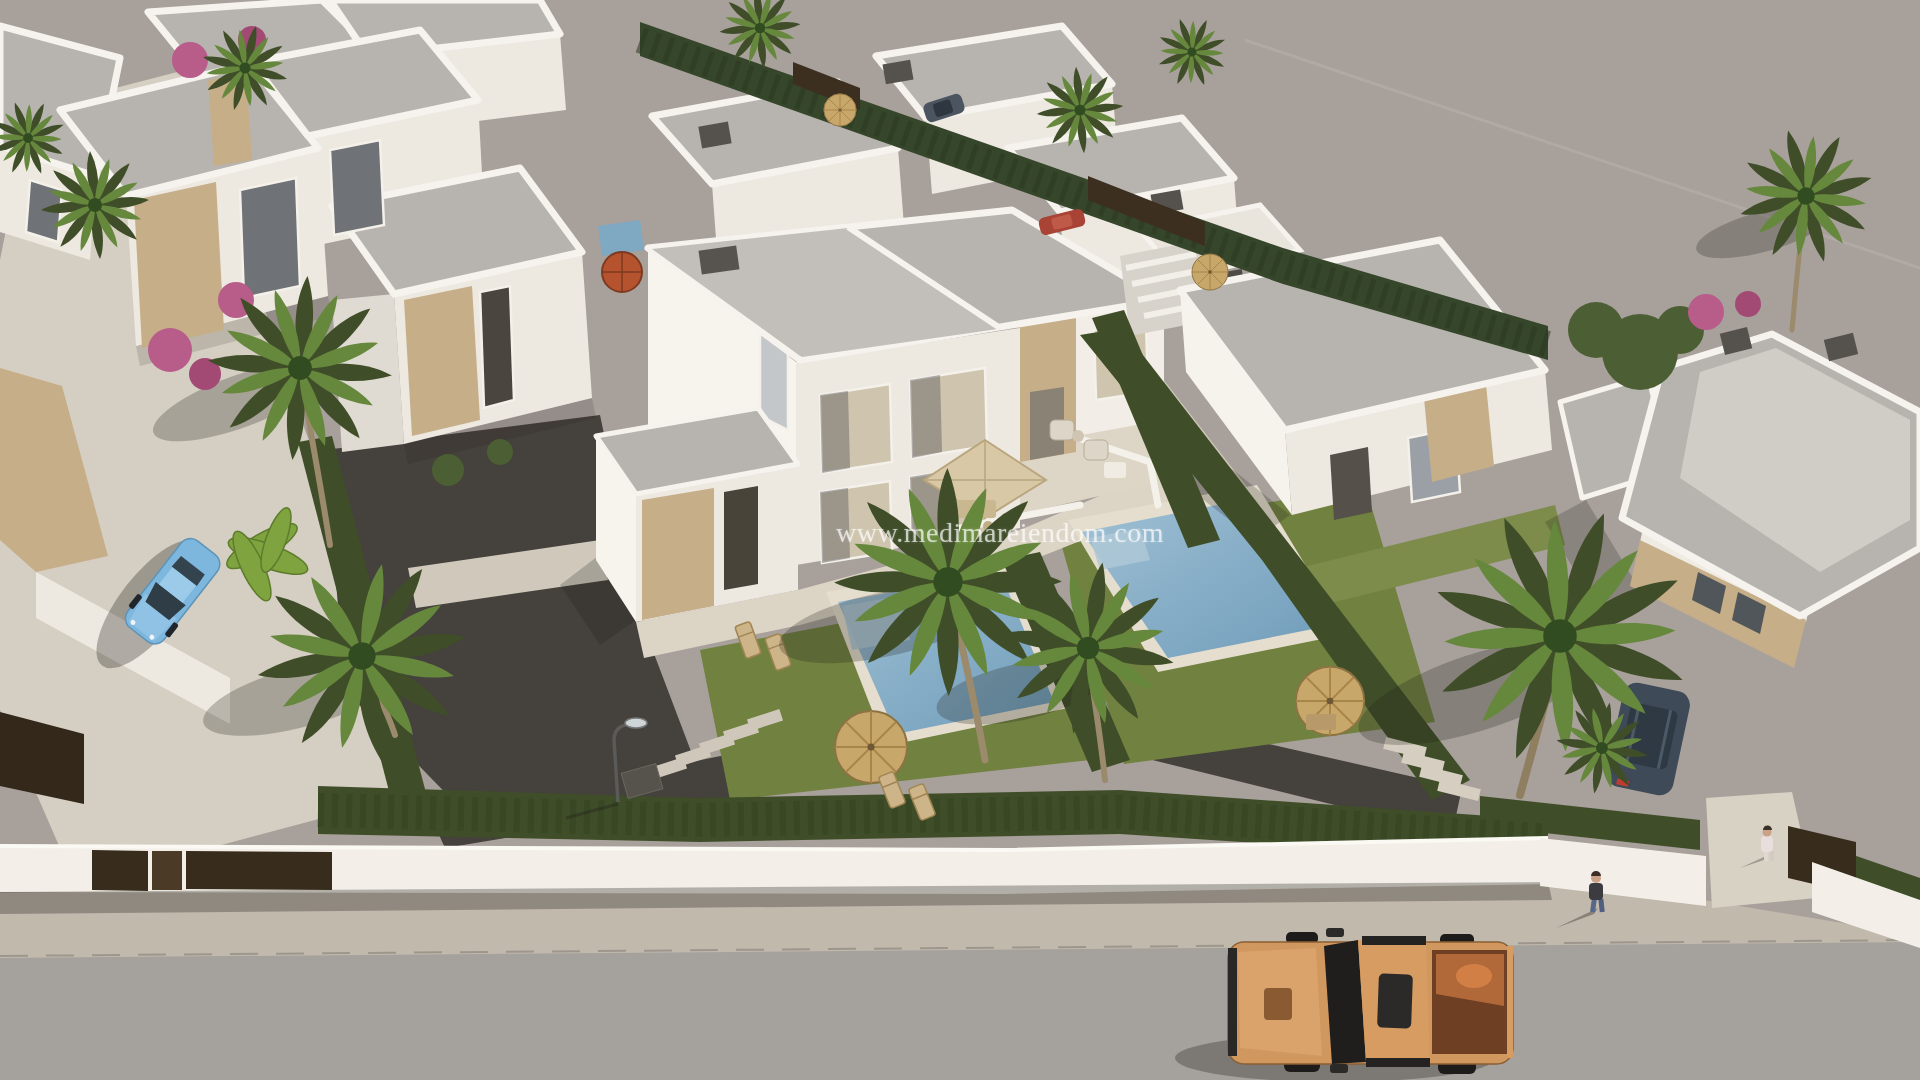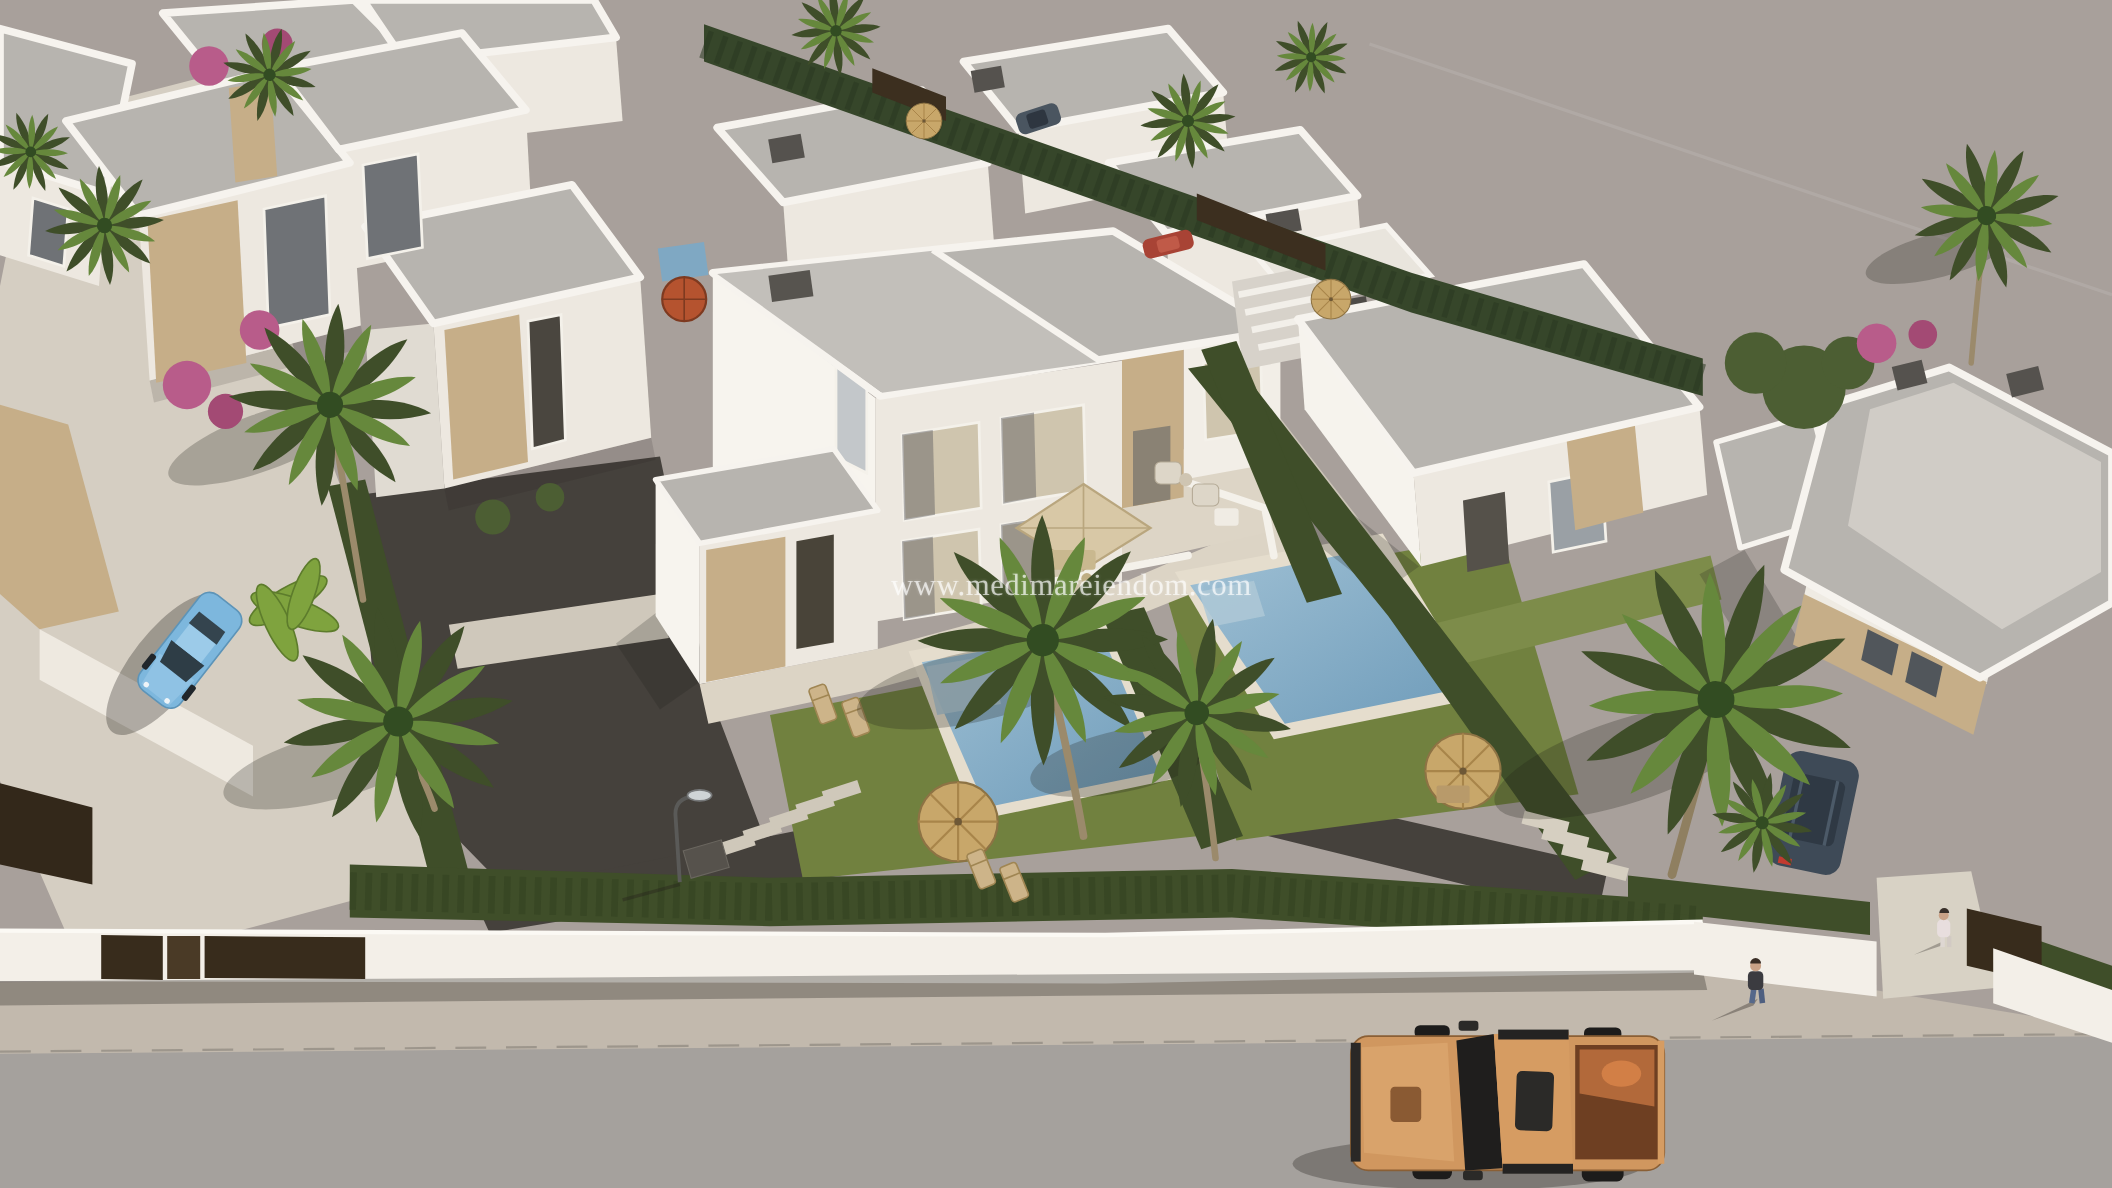--- a/index.html
+++ b/index.html
@@ -1,19 +1,19 @@
 <!DOCTYPE html>
 <html><head>
 <meta charset="utf-8">
 <style>
   html,body{margin:0;padding:0;background:#8e8883;}
   .stage{position:relative;width:1920px;height:1080px;overflow:hidden;background:#a8a09b;
          font-family:"Liberation Sans",sans-serif;}
   .stage svg{position:absolute;inset:0;display:block;}
-  .watermark{position:absolute;left:810px;top:517px;width:300px;
+  .watermark{position:absolute;left:836px;top:517px;width:300px;
              font-family:"Liberation Serif",serif;font-size:28px;letter-spacing:.5px;
              color:rgba(255,255,255,0.68);text-shadow:0 0 3px rgba(255,255,255,0.25);
              white-space:nowrap;user-select:none;text-align:center;}
   .roofline{stroke:#f6f3ee;stroke-width:7;stroke-linejoin:round;}
   .roofline2{stroke:#f6f3ee;stroke-width:5;stroke-linejoin:round;}
   .win{stroke:#f4f1ea;stroke-width:2.5;}
   .parapet{stroke:#f4f1ea;stroke-width:7;fill:none;stroke-linecap:round;}
   .shadow{fill:rgba(33,30,26,0.22);}
   .shadow2{fill:rgba(30,27,24,0.30);}
 </style>

